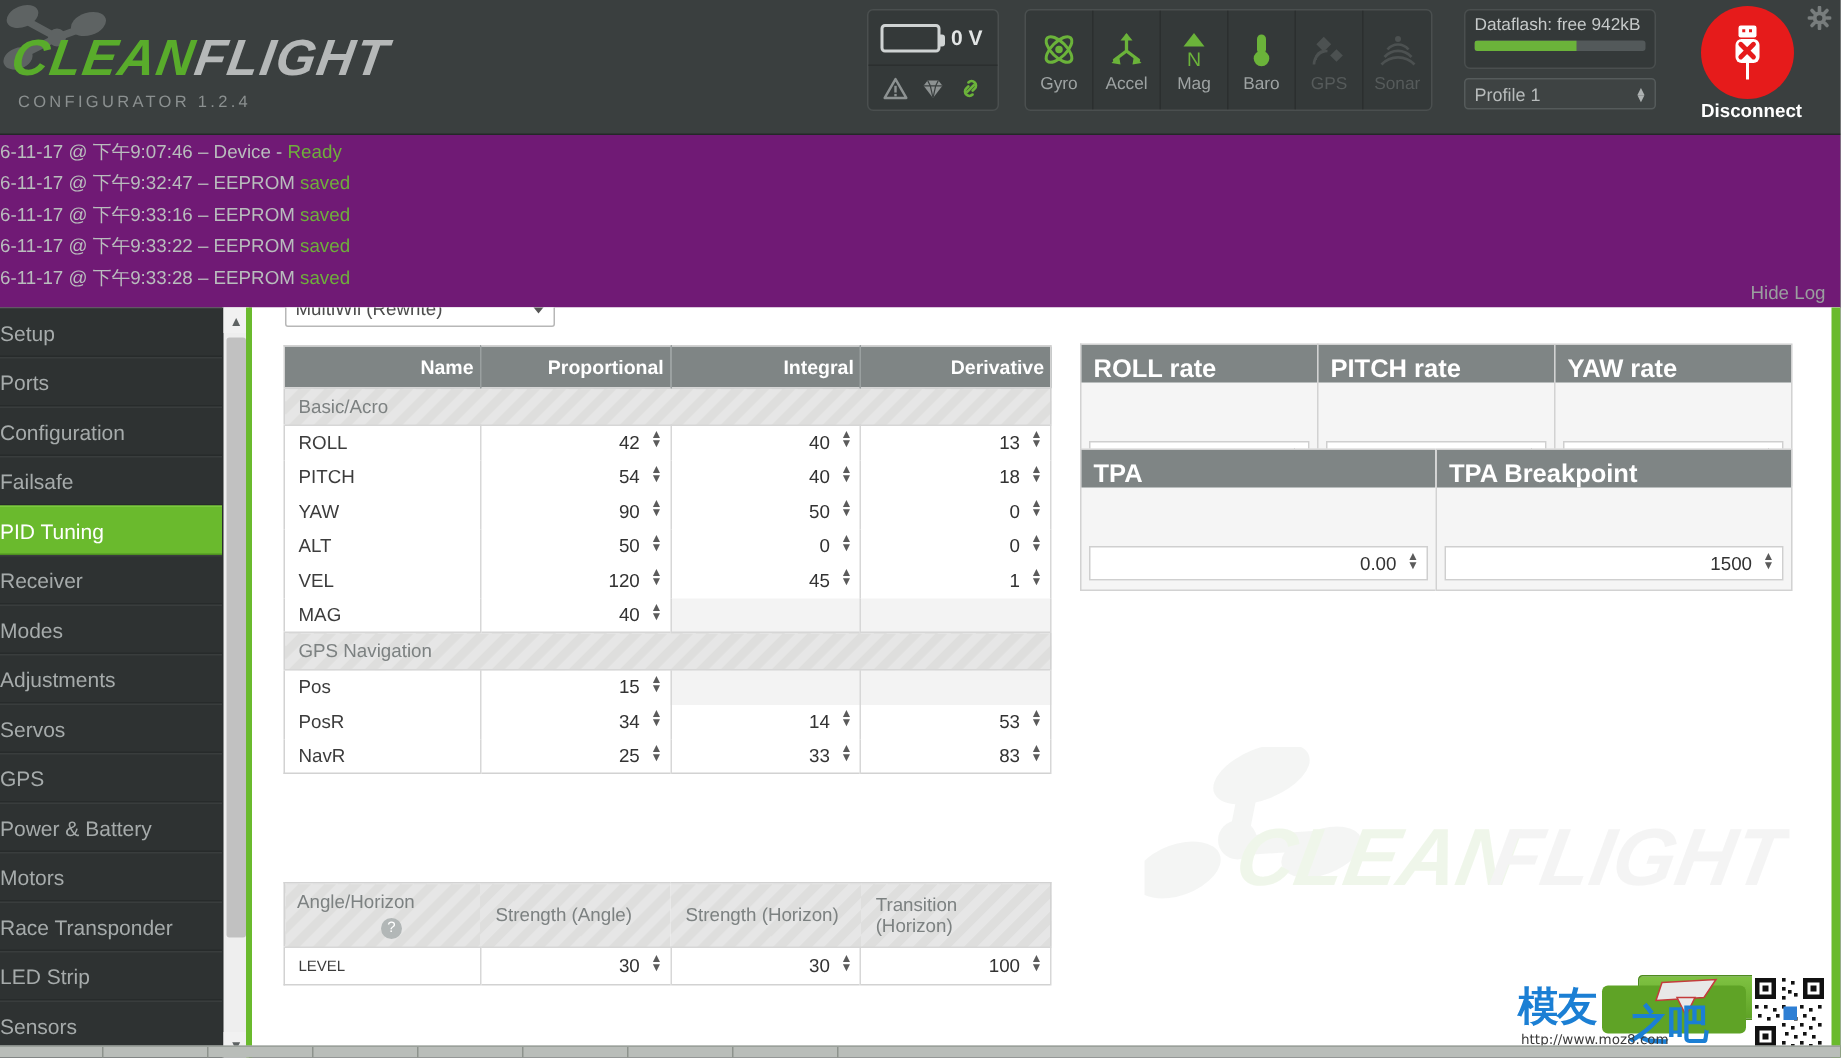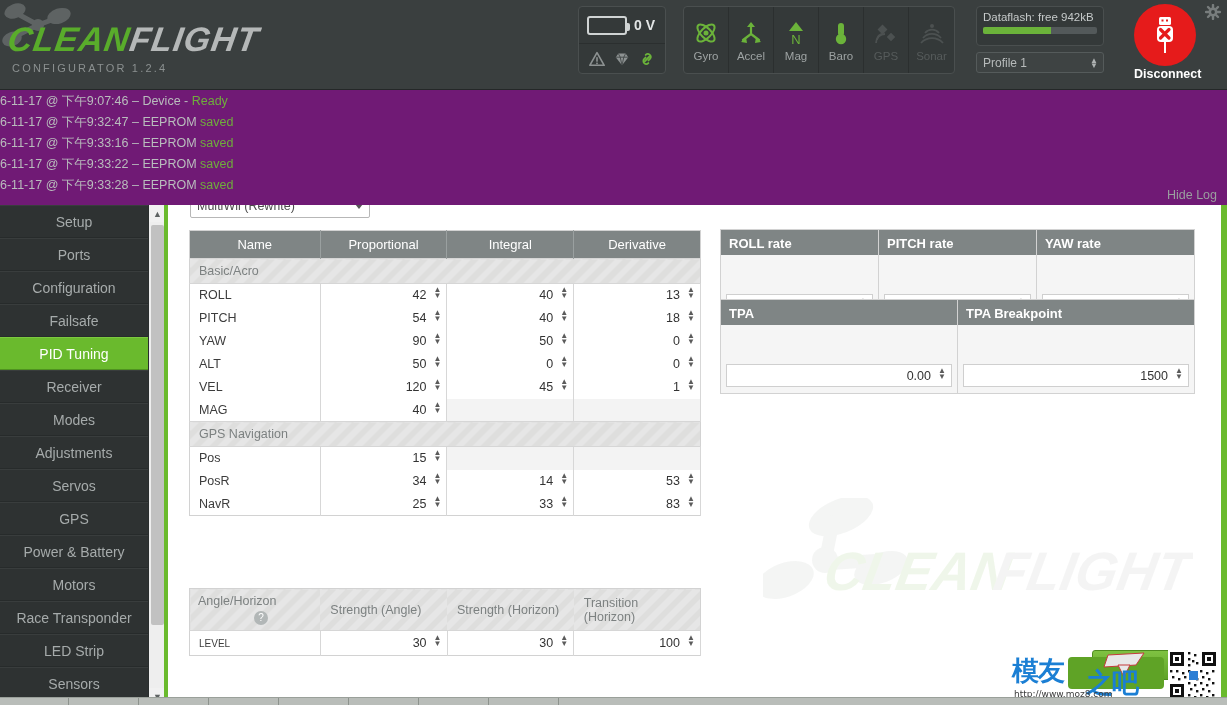--- a/index.html
+++ b/index.html
@@ -119,21 +119,20 @@
   .sidebar {
     position: absolute; left: 0; top: 205px; width: 148px; height: 500px;
     background: #2e3232; overflow: hidden;
   }
   .nav-item {
     height: 33px; line-height: 33px; padding-left: 0;
     font-size: 14px; color: #a6abab;
     border-bottom: 1px solid #272b2b;
     border-top: 1px solid #393d3d;
     white-space: nowrap;
-    text-align: center;
   }
   .nav-item.active { background: #6aba2d; color: #fff; border-top-color: #7cc93f; border-bottom-color: #4f9220; }
 
   .side-scroll {
     position: absolute; left: 148px; top: 205px; width: 17px; height: 500px;
     background: #eeeeee; border-left: 1px solid #2a2e2e;
   }
   .ss-arrow {
     position: absolute; left: 0; width: 17px; height: 17px;
     display: flex; align-items: center; justify-content: center;
@@ -167,22 +166,22 @@
     width: 0; height: 0; border-left: 4px solid transparent;
     border-right: 4px solid transparent; border-top: 5px solid #555;
   }
 
   
   .pid-table {
     position: absolute; left: 21px; top: 25px; width: 512px;
     border: 1px solid #d2d2d2; border-collapse: collapse; background: #fff;
   }
   .pid-table th {
-    background: #7f8585; color: #fff; font-size: 13px; font-weight: normal;
-    text-align: center; padding: 6px 25px; border-right: 1px solid #9aa0a0; height: 24px;
+    background: #7f8585; color: #fff; font-size: 13px; font-weight: bold;
+    text-align: right; padding: 6px 4px; border-right: 1px solid #9aa0a0; height: 24px;
   }
   .pid-table th:last-child { border-right: 0; }
   .col-name { width: 131px; } .col-p, .col-i, .col-d { width: 127px; }
   .section-row td {
     background: repeating-linear-gradient(135deg, #e6e6e6 0 6px, #dededd 6px 12px);
     color: #7c8181; font-size: 12.5px; padding: 5px 9px; height: 24px;
     border-bottom: 1px solid #d6d6d6; border-top: 1px solid #d6d6d6;
   }
   .pid-table td.name-cell {
     font-size: 12.5px; color: #3c3c3c; padding: 3px 9px; height: 23px;
@@ -218,21 +217,21 @@
     line-height: 14px; vertical-align: -2px; margin-left: 56px;
   }
   .lvl-table td.name-cell { font-size: 10px; color: #3c3c3c; padding: 3px 9px; height: 25px; border-right: 1px solid #d7d7d7; }
   .lvl-table td.val-cell { padding: 0; border-right: 1px solid #d7d7d7; height: 25px; }
 
   
   .rate-group { position: absolute; left: 552px; top: 24px; width: 475px; display: flex; }
   .rate-cell { flex: 1; border: 1px solid #d2d2d2; border-right: 0; background: #f5f5f5; }
   .rate-cell:last-child { border-right: 1px solid #d2d2d2; }
   .rate-head {
-    background: #7f8585; color: #fff; font-size: 13px; font-weight: bold;
+    background: #7f8585; color: #fff; font-size: 17px; font-weight: bold;
     padding: 6px 8px; height: 25px;
   }
   .rate-body { padding: 5px 5px 6px 5px; }
   .rate-input {
     position: relative; height: 23px; background: #fff; border: 1px solid #cfcfcf;
     display: flex; align-items: center; margin-top: 34px;
   }
   .rate-input .num { flex: 1; text-align: right; padding-right: 20px; font-size: 12.5px; color: #333; }
 
   .tpa-group { position: absolute; left: 552px; top: 94px; width: 475px; display: flex; }

